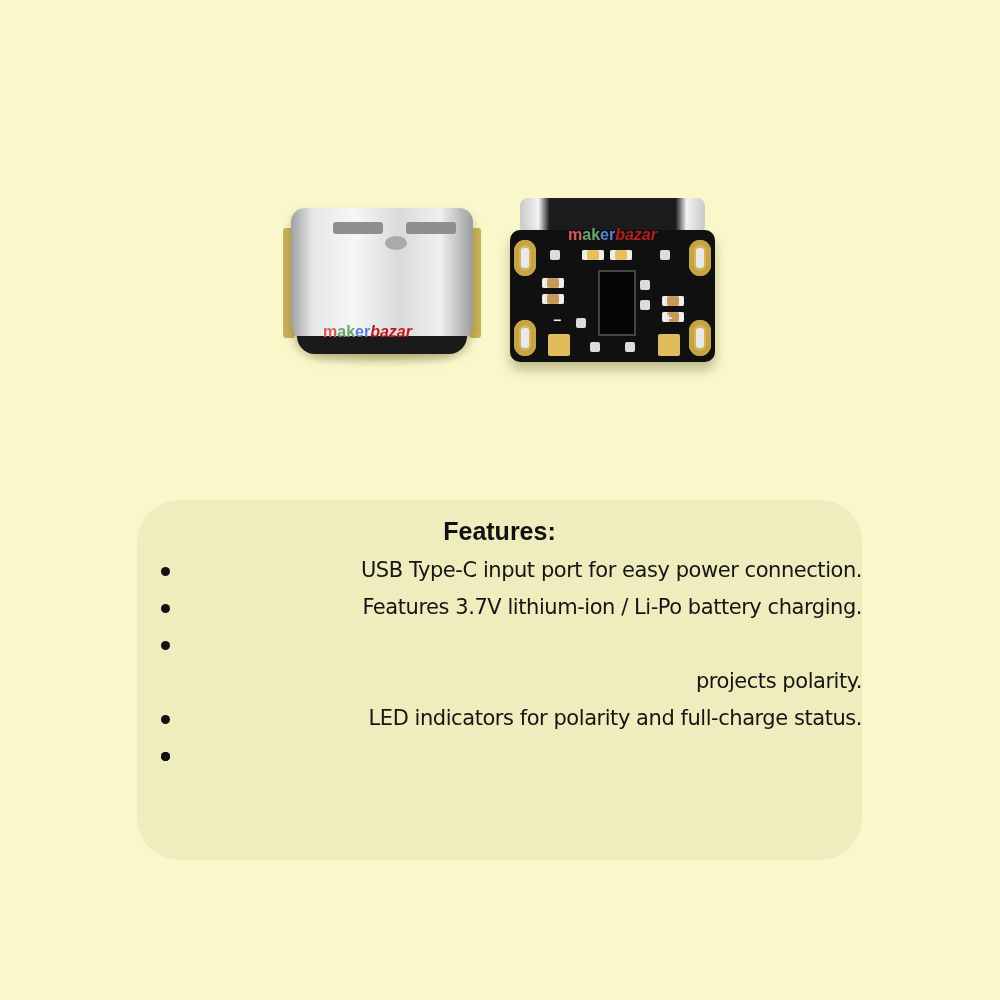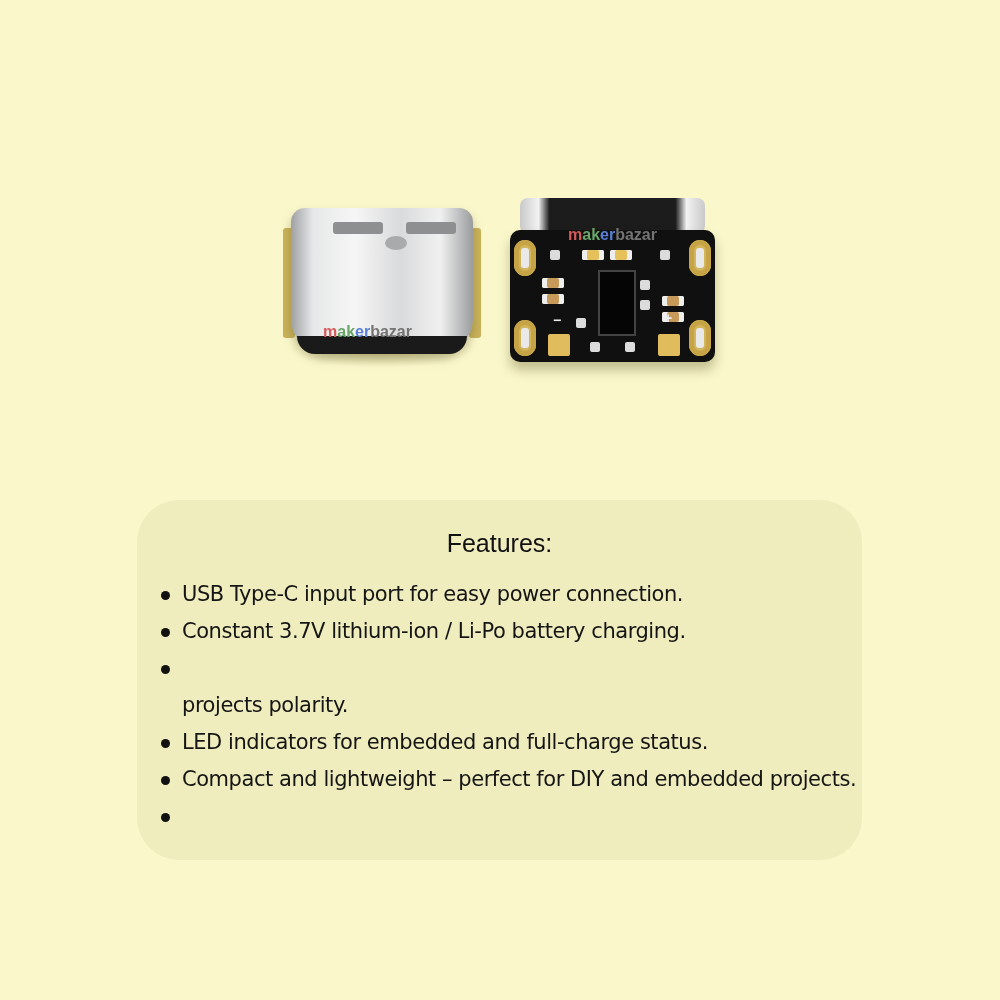--- a/index.html
+++ b/index.html
@@ -35,21 +35,21 @@
   .usbc .slot1 { left:42px; } .usbc .slot2 { left:115px; }
   .usbc .dimple { position:absolute; left:94px; top:28px; width:22px; height:14px; background:#a8aaac; border-radius:50%; }
   .usbc .mouth {
     position:absolute; left:14px; top:128px; width:170px; height:18px;
     background:#1a1a1a; border-radius:0 0 30px 30px;
   }
   .watermark {
     position:absolute; font-weight:bold; font-size:16px; letter-spacing:0px;
   }
   .watermark .m1{color:#d65a5a;} .watermark .m2{color:#6aa66a;margin-top:20px;} .watermark .m3{color:#5a7fd6;margin-top:35px;}
-  .watermark .rest{color:#737373;}
+  .watermark .rest{color:#b91c1c;font-style:italic;}
   
   .pcb {
     position:absolute; left:510px; top:198px; width:205px; height:165px;
   }
   .pcb .top-conn {
     position:absolute; left:10px; top:0; width:185px; height:36px;
     background:linear-gradient(90deg,#c9c9c9,#f2f2f2 10%,#1c1c1c 16%,#1c1c1c 84%,#f2f2f2 90%,#c9c9c9);
     border-radius:8px;
   }
   .pcb .board {
@@ -69,25 +69,25 @@
   .smd { position:absolute; width:22px; height:10px; background:#c79a5a; border-radius:2px; box-shadow: inset 5px 0 0 #eee, inset -5px 0 0 #eee; }
   .smd-w { position:absolute; width:10px; height:10px; background:#dcdcdc; border-radius:2px; }
   .sign { position:absolute; color:#eee; font-size:14px; font-weight:bold; }
   
   .features {
     position:absolute; left:137px; top:500px; width:725px; height:360px;
     background:#efecbd; border-radius:42px; box-sizing:border-box;
     padding:10px 0 0 0;
   }
   .features h2 {
-    margin:16px; text-align:center; font-size:25px; font-weight:normal; color:#111;
+    margin:4px; text-align:center; font-size:25px; font-weight:bold; color:#111;
     line-height:34px; padding-left:0;
   }
   .features ul {
-    list-style:none; margin:3px 0 0 0; padding:0 0 0 24px;
+    list-style:none; margin:3px 0 0 0; padding:0 0 0 24px;text-align:right;
   }
   .features li {
     position:relative; padding-left:21px; font-size:23px; line-height:37px; color:#151515;
     letter-spacing:-0.45px; font-family:"DejaVu Sans", sans-serif; font-size:21px;
   }
   .features li .bullet {
     position:absolute; left:0; top:15px; width:9px; height:9px; border-radius:50%; background:#111;
   }
 </style>
 </head>
@@ -139,19 +139,19 @@
     <div class="watermark" style="left:58px; top:28px;">
       <span class="m1">m</span><span class="m2">ak</span><span class="m3">er</span><span class="rest">bazar</span>
     </div>
   </div>
 </div>
 
 <section class="features">
   <h2>Features:</h2>
   <ul>
     <li><span class="bullet"></span><span>USB Type-C input port for easy power connection.</span></li>
-    <li><span class="bullet"></span><span>Constant 3.7V lithium-ion / Li-Po battery charging.</span></li>
+    <li><span class="bullet"></span><span>Features 3.7V lithium-ion / Li-Po battery charging.</span></li>
     <li><span class="bullet"></span><br><span>projects polarity.</span></li>
-    <li><span class="bullet"></span><span>LED indicators for embedded and full-charge status.</span></li>
-    <li><span class="bullet"></span><span>Compact and lightweight – perfect for DIY and embedded projects.</span></li>
+    <li><span class="bullet"></span><span>LED indicators for polarity and full-charge status.</span></li>
+    <li><span class="bullet"></span></li>
     <li><span class="bullet"></span></li>
   </ul>
 </section>
 
 </body></html>

